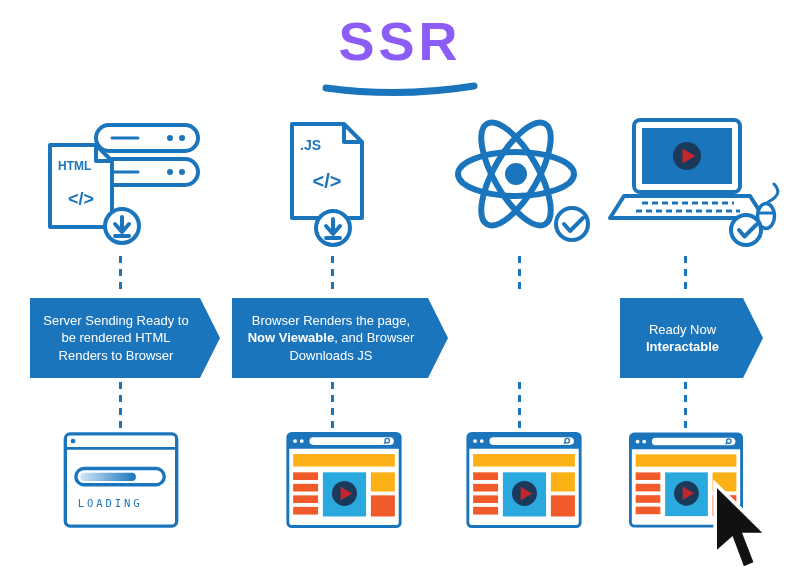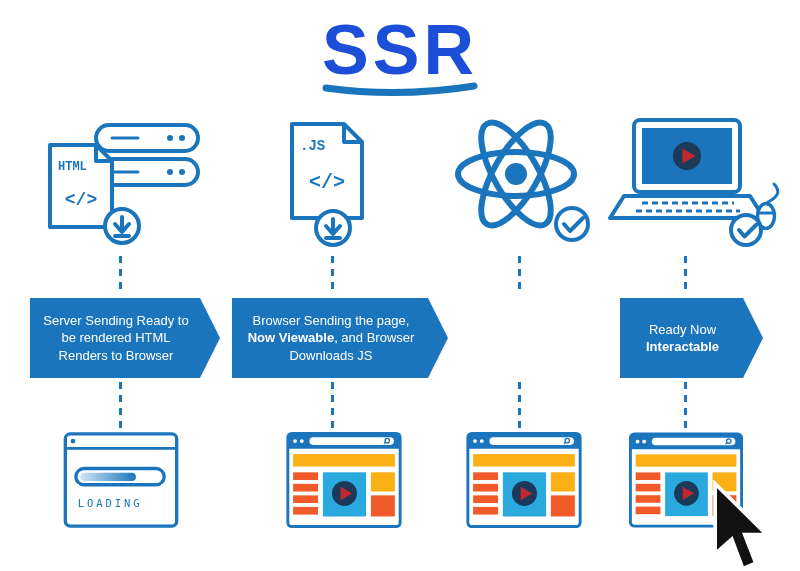--- a/index.html
+++ b/index.html
@@ -1,23 +1,23 @@
 <!DOCTYPE html>
 <html><head>
 <meta charset="utf-8">
 <style>
   * { margin:0; padding:0; box-sizing:border-box; }
   html,body { width:800px; height:571px; background:#fff; font-family:"Liberation Sans",sans-serif; }
   .canvas { position:relative; width:800px; height:571px; background:#fff; overflow:hidden; }
 
   .title { position:absolute; top:10px; left:0; width:100%; text-align:center;
-           font-size:70px; font-weight:700; color:#1d4ed8; letter-spacing:4px; }
+           font-size:54px; font-weight:700; color:#8b5cf6; letter-spacing:4px; }
   .underline { position:absolute; top:82px; left:320px; width:160px; height:18px; }
 
-  .icon { position:absolute;font-family:Liberation Mono, monospace; }
+  .icon { position:absolute; }
   .icon svg { width:100%; height:100%; display:block; }
 
   .dash { position:absolute; width:3px;
           background:repeating-linear-gradient(to bottom,#1b75bc 0 7px,transparent 7px 13px); }
 
   .banner { position:absolute; top:298px; height:80px; background:#1b75bc; color:#fff;
             display:flex; align-items:center; justify-content:center; text-align:center;
             font-size:13px; line-height:1.32; padding:6px 28px 6px 10px;
             clip-path:polygon(0 0,calc(100% - 20px) 0,100% 50%,calc(100% - 20px) 100%,0 100%); }
   .banner strong { font-weight:700; }
@@ -103,21 +103,21 @@
         <line x1="61" y1="103" x2="61" y2="115" stroke="#1b75bc" stroke-width="4" stroke-linecap="round"></line>
         <path d="M54 110 l7 8 l7 -8" fill="none" stroke="#1b75bc" stroke-width="4" stroke-linecap="round" stroke-linejoin="round"></path>
         <line x1="54" y1="122" x2="68" y2="122" stroke="#1b75bc" stroke-width="4" stroke-linecap="round"></line>
       </g>
     </svg>
   </div>
 
   <div class="dash" style="left:331px;top:256px;height:38px"></div>
 
   <div class="banner" style="left:232px;width:216px">
-    <div><span>Browser Sending the page, </span><strong>Now Viewable</strong><span>, and Browser Downloads JS</span></div>
+    <div><span>Browser Renders the page, </span><strong>Now Viewable</strong><span>, and Browser Downloads JS</span></div>
   </div>
 
   <div class="dash" style="left:331px;top:382px;height:46px"></div>
 
   <div class="screen" style="left:286px;width:116px">
     <svg viewBox="0 0 120 100">
       <rect x="1.5" y="1.5" width="117" height="97" rx="4" fill="#fff" stroke="#1b75bc" stroke-width="3"></rect>
       <path d="M1.5 5.5 a4 4 0 0 1 4 -4 h109 a4 4 0 0 1 4 4 v12 h-117 z" fill="#1b75bc"></path>
       <circle cx="9" cy="9.5" r="2" fill="#fff"></circle>
         <circle cx="16" cy="9.5" r="2" fill="#fff"></circle>

